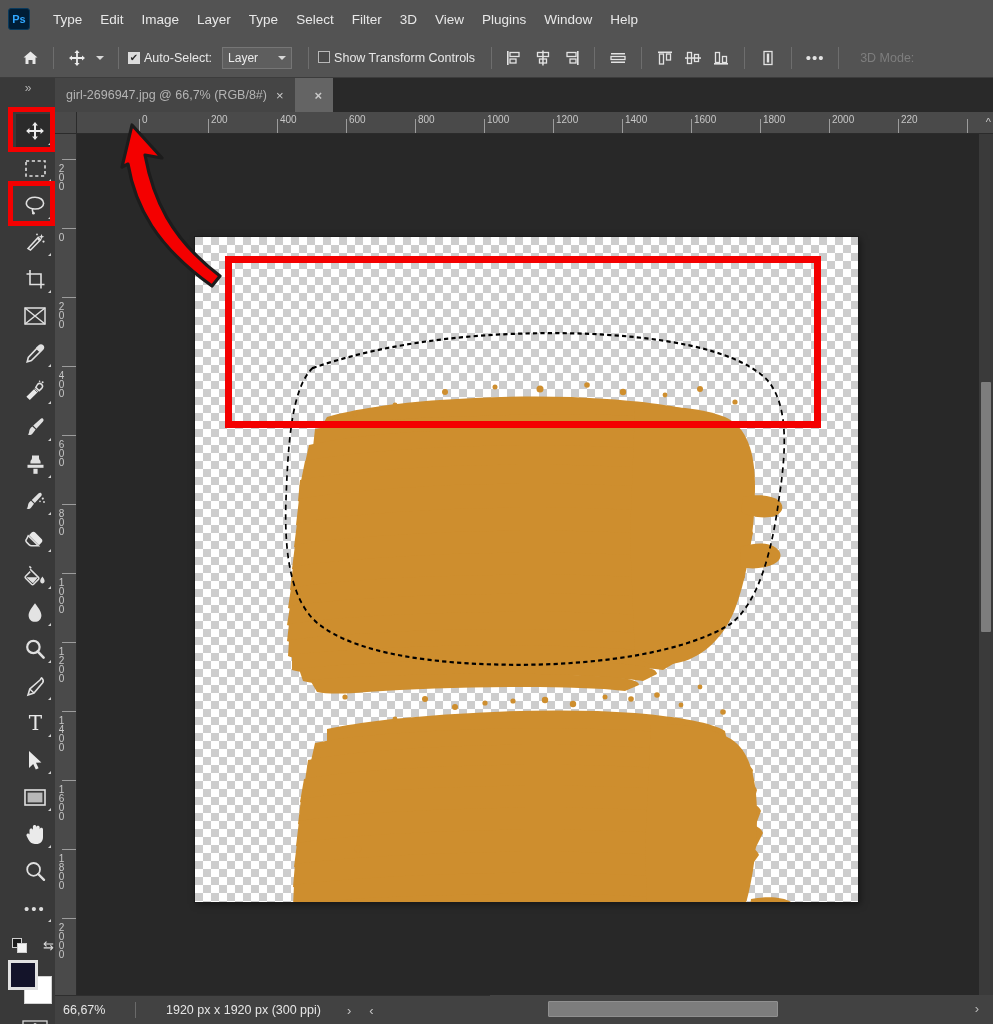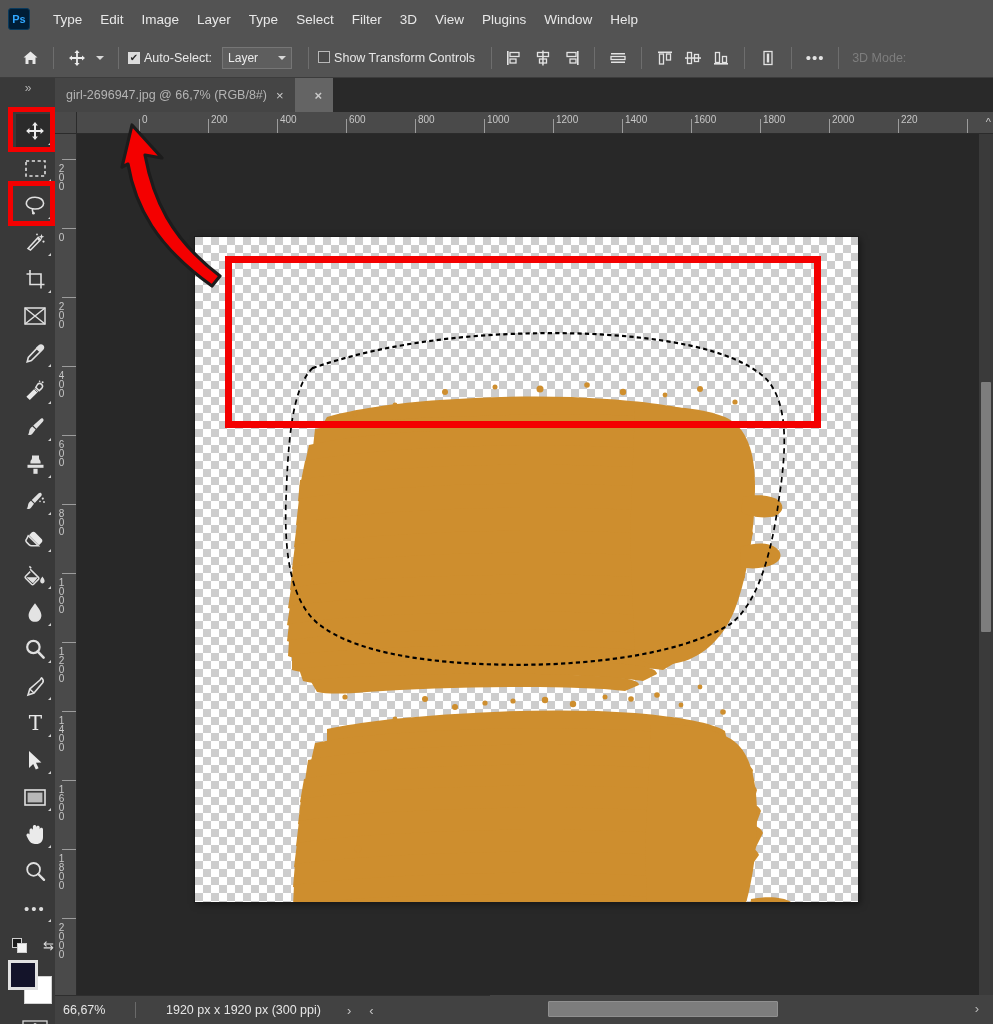--- a/index.html
+++ b/index.html
@@ -46,21 +46,21 @@
     display:inline-flex; align-items:center; justify-content:center;
     font-size:10px; color:#f0f0f0; line-height:1; flex:none;
   }
   .chk.on { background:#dcdcdc; color:#2b2b2b; border-color:#dcdcdc; }
   .opt-select {
     display:flex; align-items:center; justify-content:space-between;
     width:70px; height:22px; background:#5e5e5e; border:1px solid #767676;
     padding:0 5px; font-size:12px; color:#ececec; margin-left:10px;
   }
   .tri-down { width:0;height:0;border-left:4px solid transparent;border-right:4px solid transparent;border-top:4px solid #d8d8d8; }
-  .mode3d { color:#7e7e7e; font-size:12.5px; margin-left:4px; white-space:nowrap; }
+  .mode3d { color:#7e7e7e; font-size:12.5px; margin-left:12px; white-space:nowrap; }
 
   
   .tabbar {
     position:absolute; left:55px; top:78px; width:938px; height:34px;
     background:#292929; display:flex; align-items:flex-end;
   }
   .doc-tab {
     height:34px; display:flex; align-items:center; padding:0 11px;
     font-size:12.5px; white-space:nowrap; cursor:default;text-align:center;
   }

